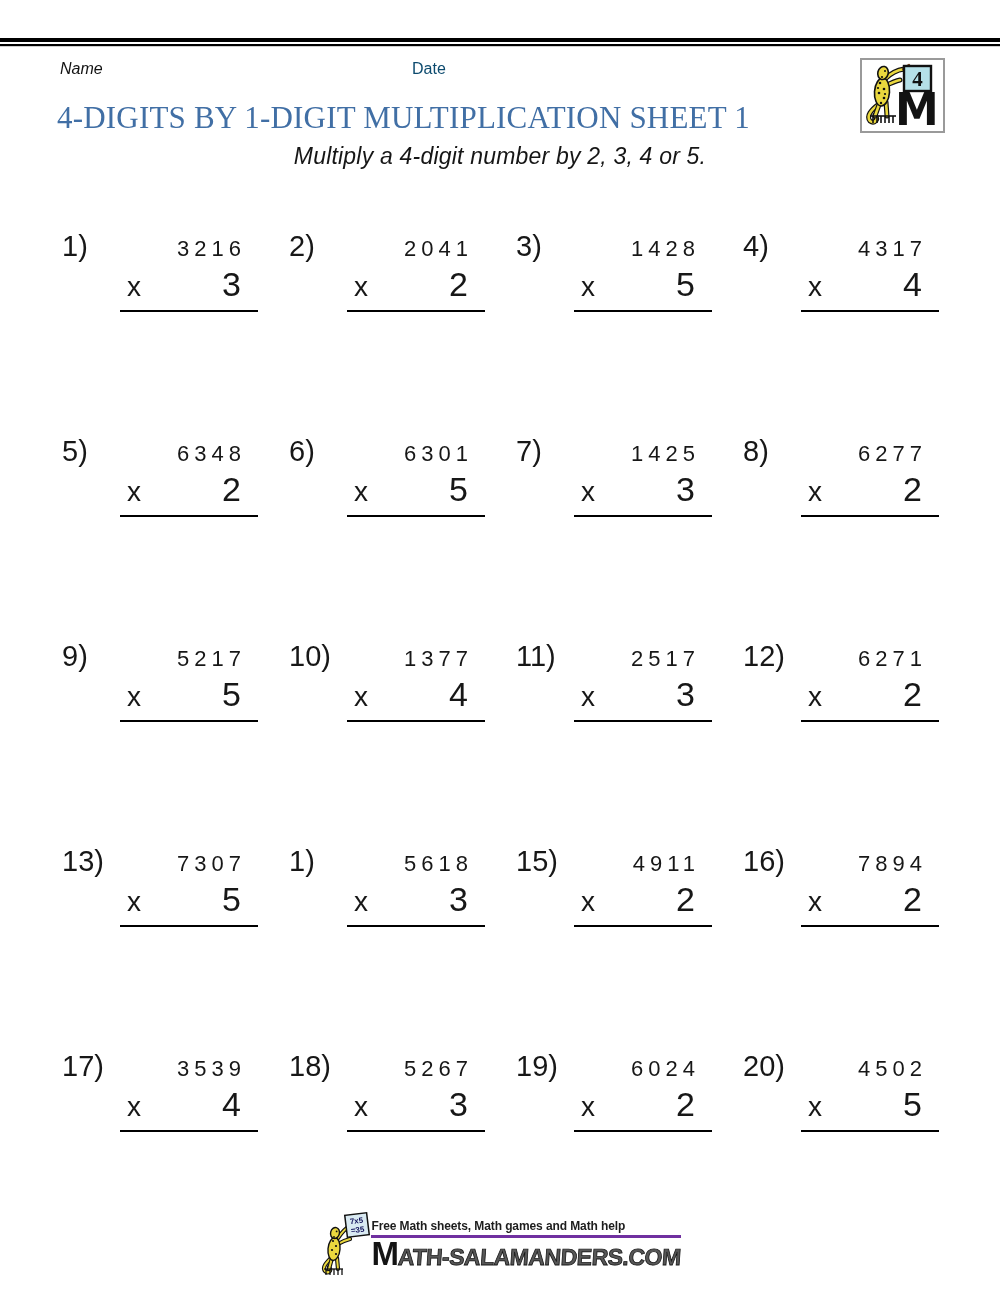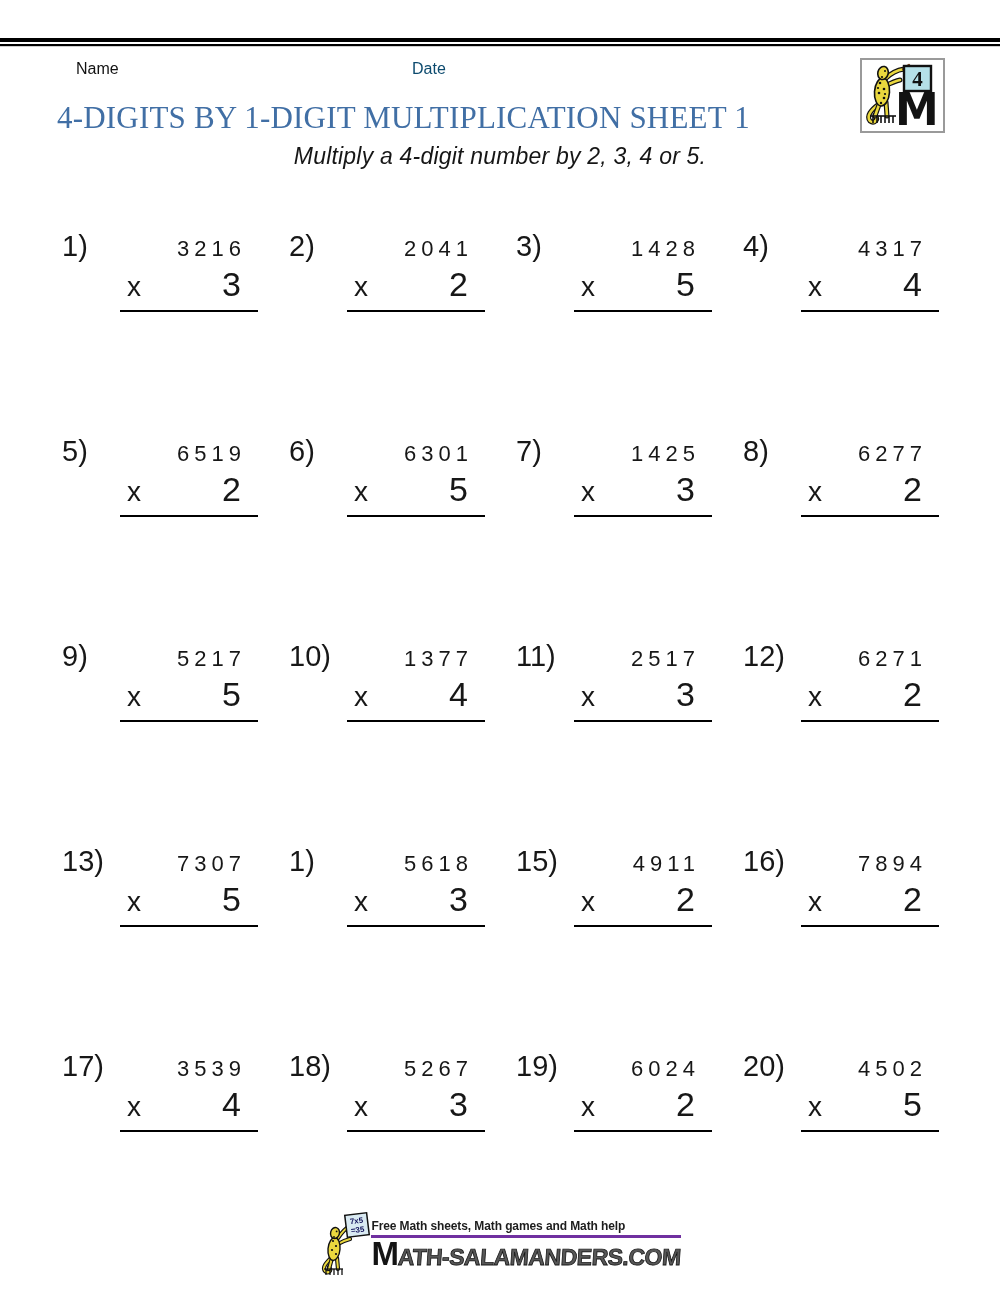--- a/index.html
+++ b/index.html
@@ -14,21 +14,21 @@
     position:relative;width:1000px;height:1294px;background:#fff;overflow:hidden;
     font-family:"Liberation Sans",sans-serif;color:var(--ink);
   }
   
   .top-rule{position:absolute;top:38px;left:0;width:1000px;}
   .tr-a{height:4px;background:#000;}
   .tr-b{height:2px;background:#fff;}
   .tr-c{height:2px;background:#000;}
   .tr-d{height:1px;background:#cfcfcf;}
 
-  .name-label{position:absolute;top:60px;left:76px;font-size:16px;color:#121212;}
+  .name-label{position:absolute;top:60px;left:60px;font-size:16px;color:#121212;font-style:italic;}
   .date-label{position:absolute;top:60px;left:412px;font-size:16px;color:#0c4a6e;}
 
   .logo-box{position:absolute;top:58px;left:860px;width:85px;height:75px;}
 
   .page-title{
     position:absolute;top:100px;left:57px;
     font-family:"Liberation Serif",serif;font-size:31px;font-weight:400;
     color:var(--title-blue);white-space:nowrap;letter-spacing:0.2px;
   }
   .page-subtitle{
@@ -174,21 +174,21 @@
       </div>
       <div class="p-row2">
         <span class="p-op">x</span>
         <span class="p-mult">4</span>
       </div>
     </div>
 
     <div class="problem">
       <div class="p-row1">
         <span class="p-label">5)</span>
-        <span class="p-value">6519</span>
+        <span class="p-value">6348</span>
       </div>
       <div class="p-row2">
         <span class="p-op">x</span>
         <span class="p-mult">2</span>
       </div>
     </div>
 
     <div class="problem">
       <div class="p-row1">
         <span class="p-label">6)</span>

